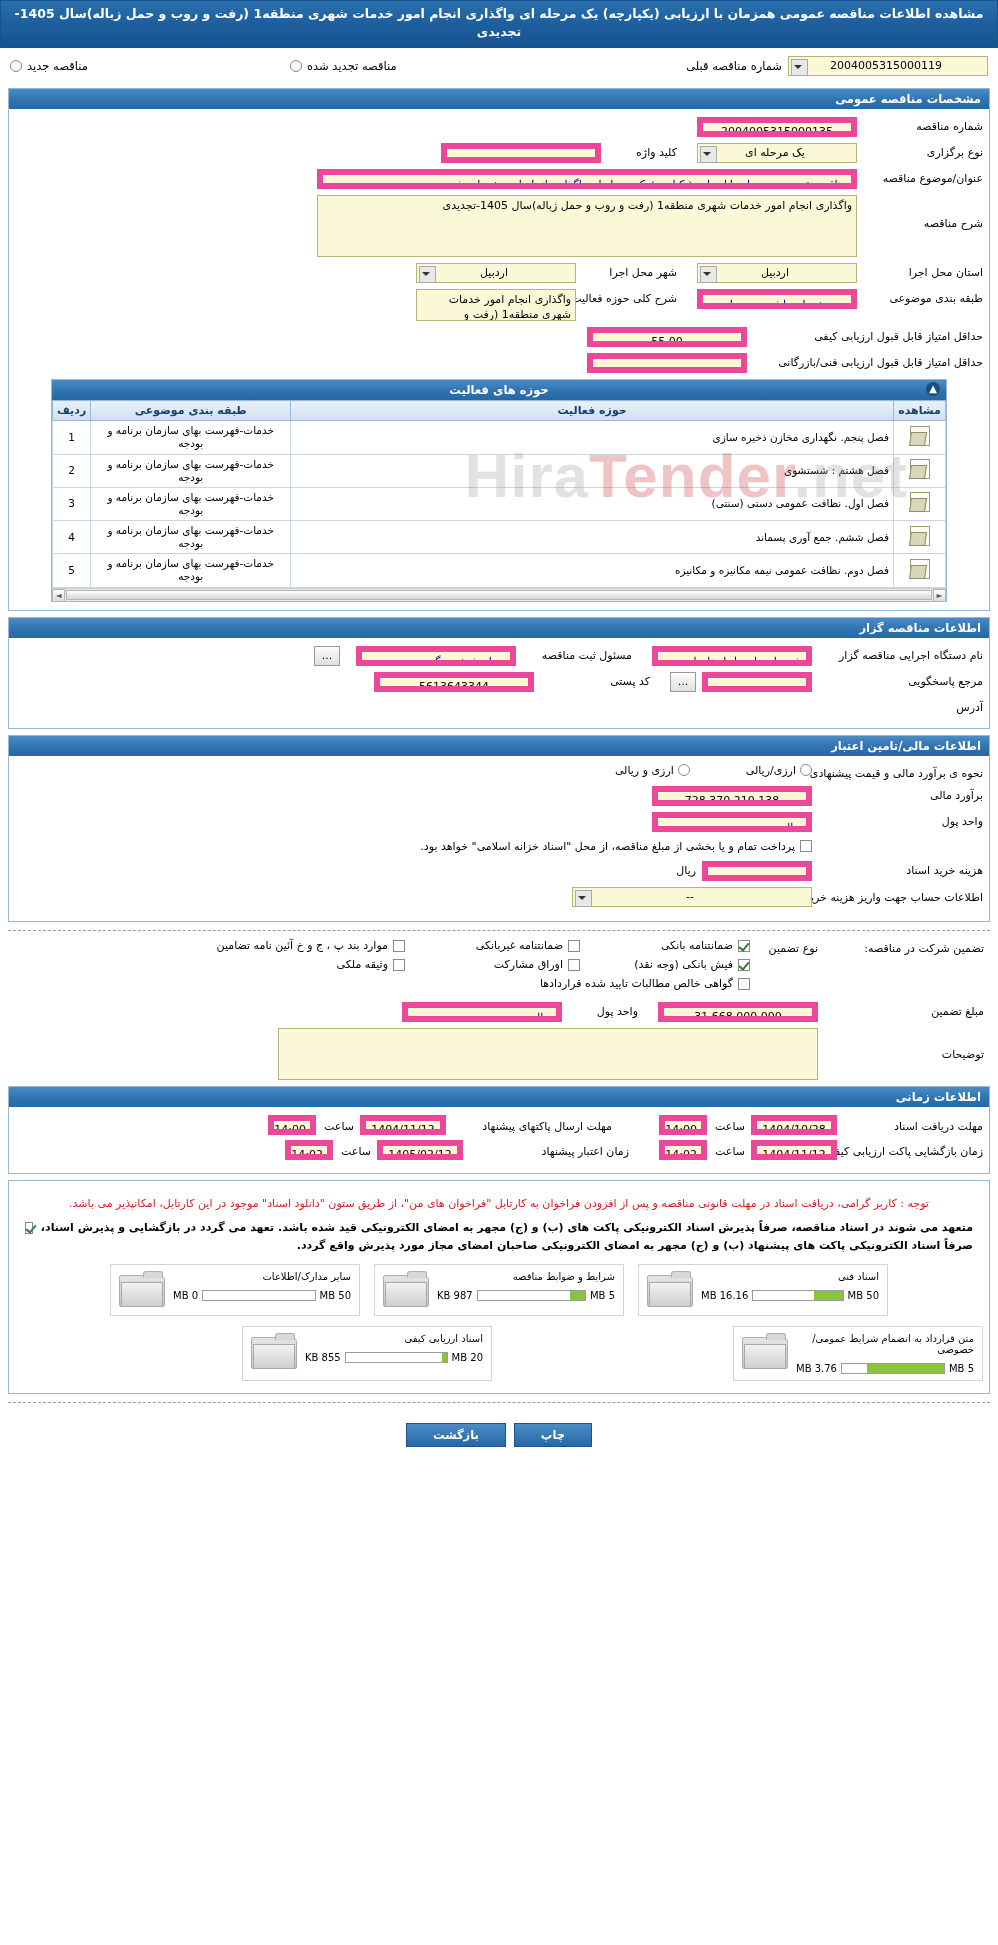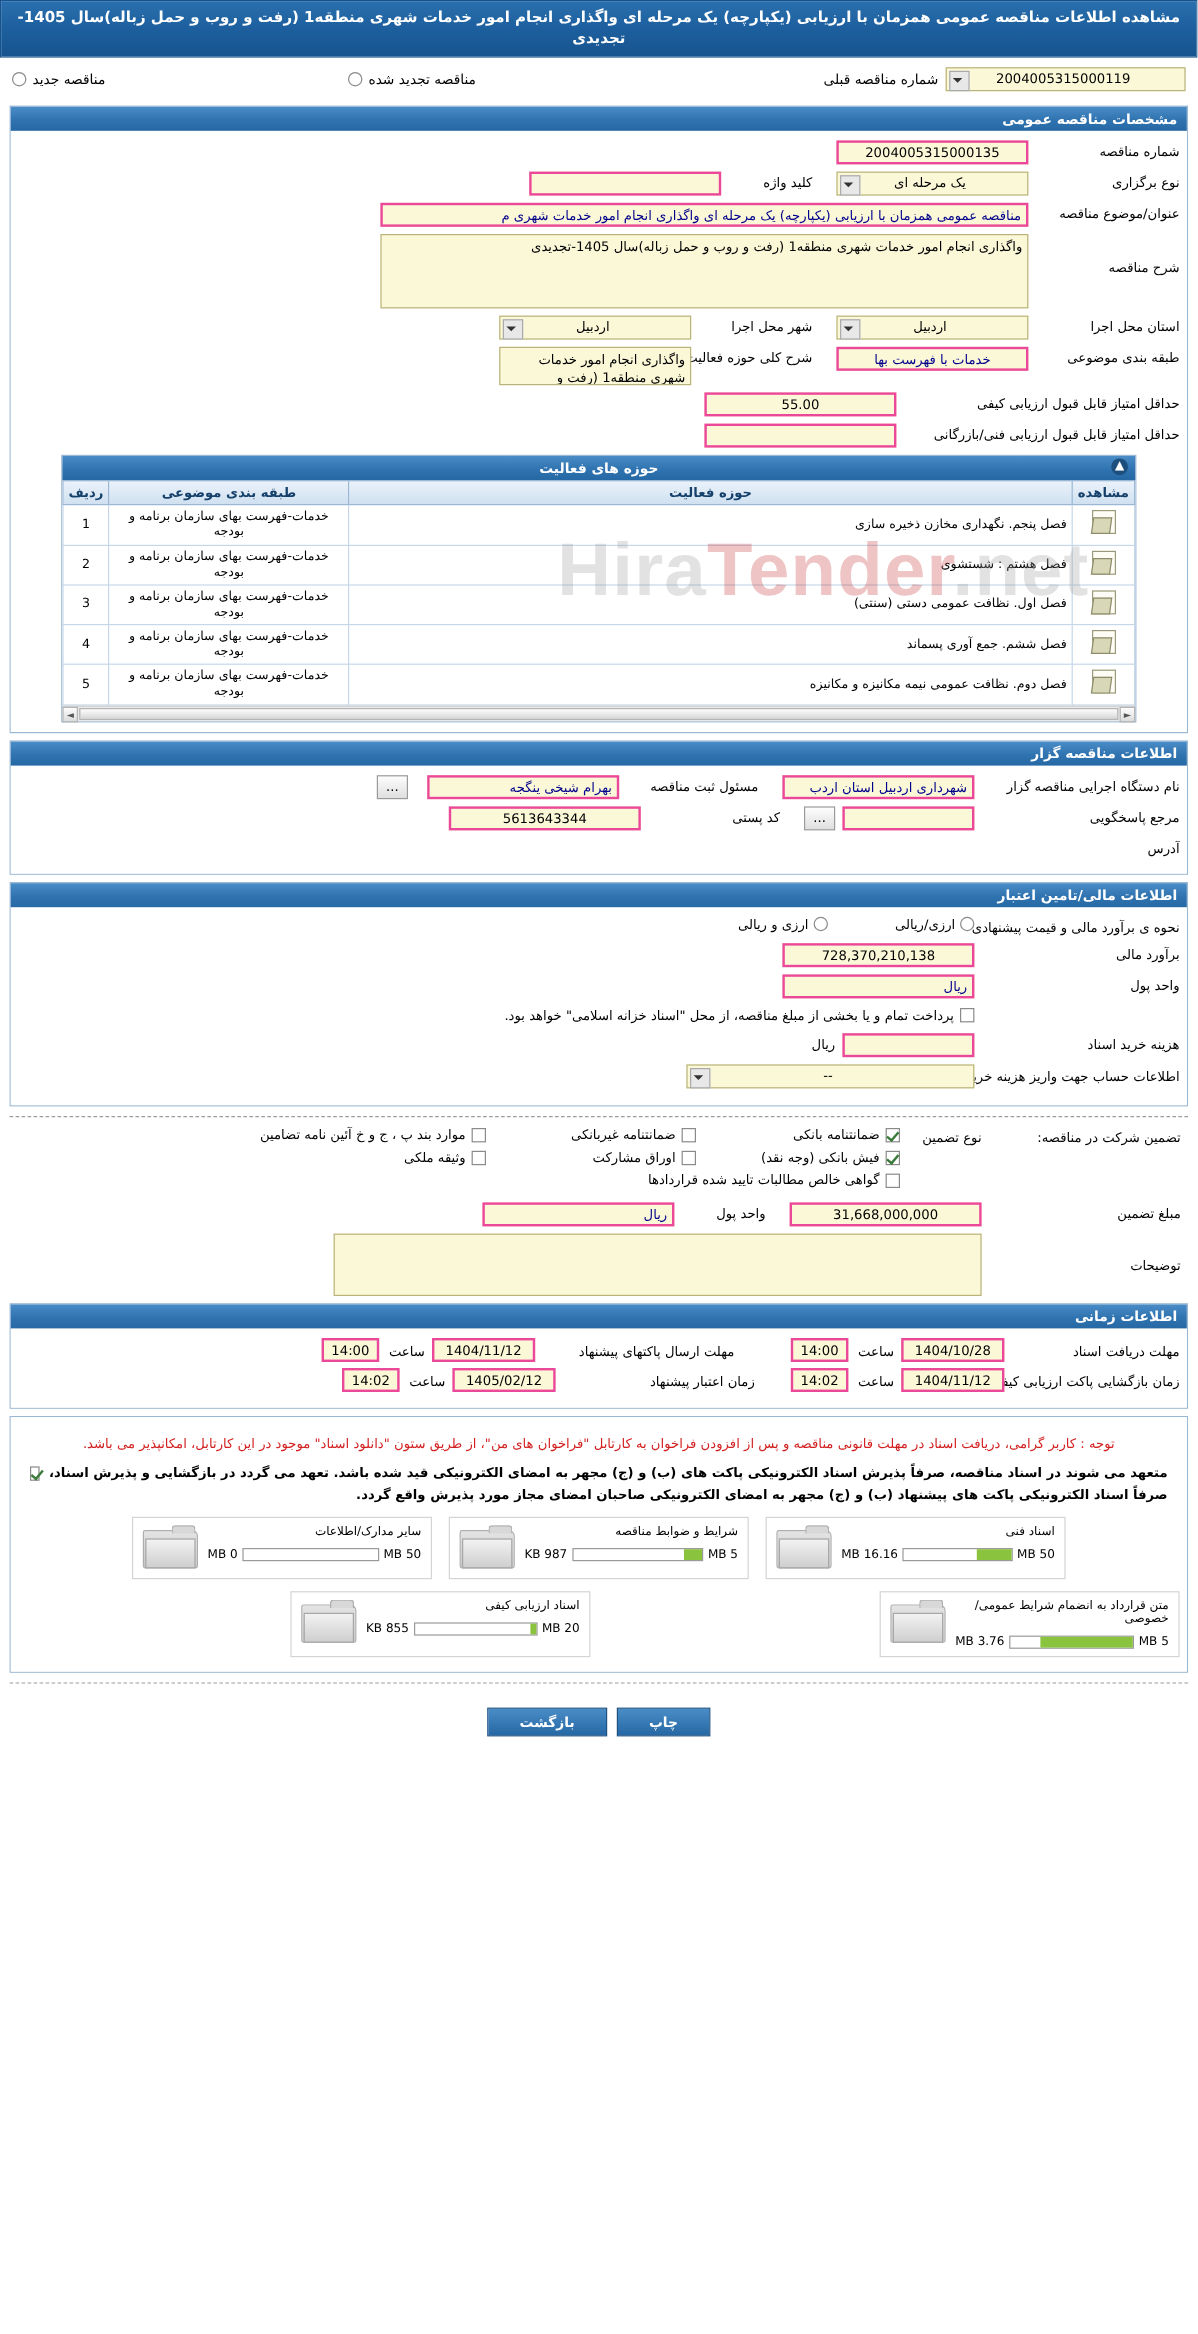--- a/index.html
+++ b/index.html
@@ -57,28 +57,28 @@
   .row {
     display: flex; flex-direction: row; align-items: flex-start;
     margin-bottom: 6px; gap: 6px;
   }
   .lbl {
     text-align: right; font-size: 11px; padding-top: 3px;
     white-space: nowrap;
   }
   .fld {
     background: #fbf8d8;
-    border: 2px solid #ec4899;
+    border: 6px solid #ec4899;
     height: 20px; line-height: 18px;
     padding: 0 4px;
     font-size: 11px;
     text-align: right;
     overflow: hidden; white-space: nowrap;
   }
-  .fld.blue { color: #00008b; }
+  .fld.blue { color: #00008b; font-family: Liberation Serif, serif; }
   .fld.center { text-align: center; }
   textarea.fld, .area {
     background: #fbf8d8; border: 1px solid #b9b27a;
     font-family: inherit; font-size: 11px; text-align: right;
     padding: 3px 4px; resize: none; color: #000;
     overflow: hidden;
   }
   .sel {
     background: #fbf8d8; border: 1px solid #b9b27a;
     height: 20px; line-height: 18px; padding: 0 8px 0 4px;

